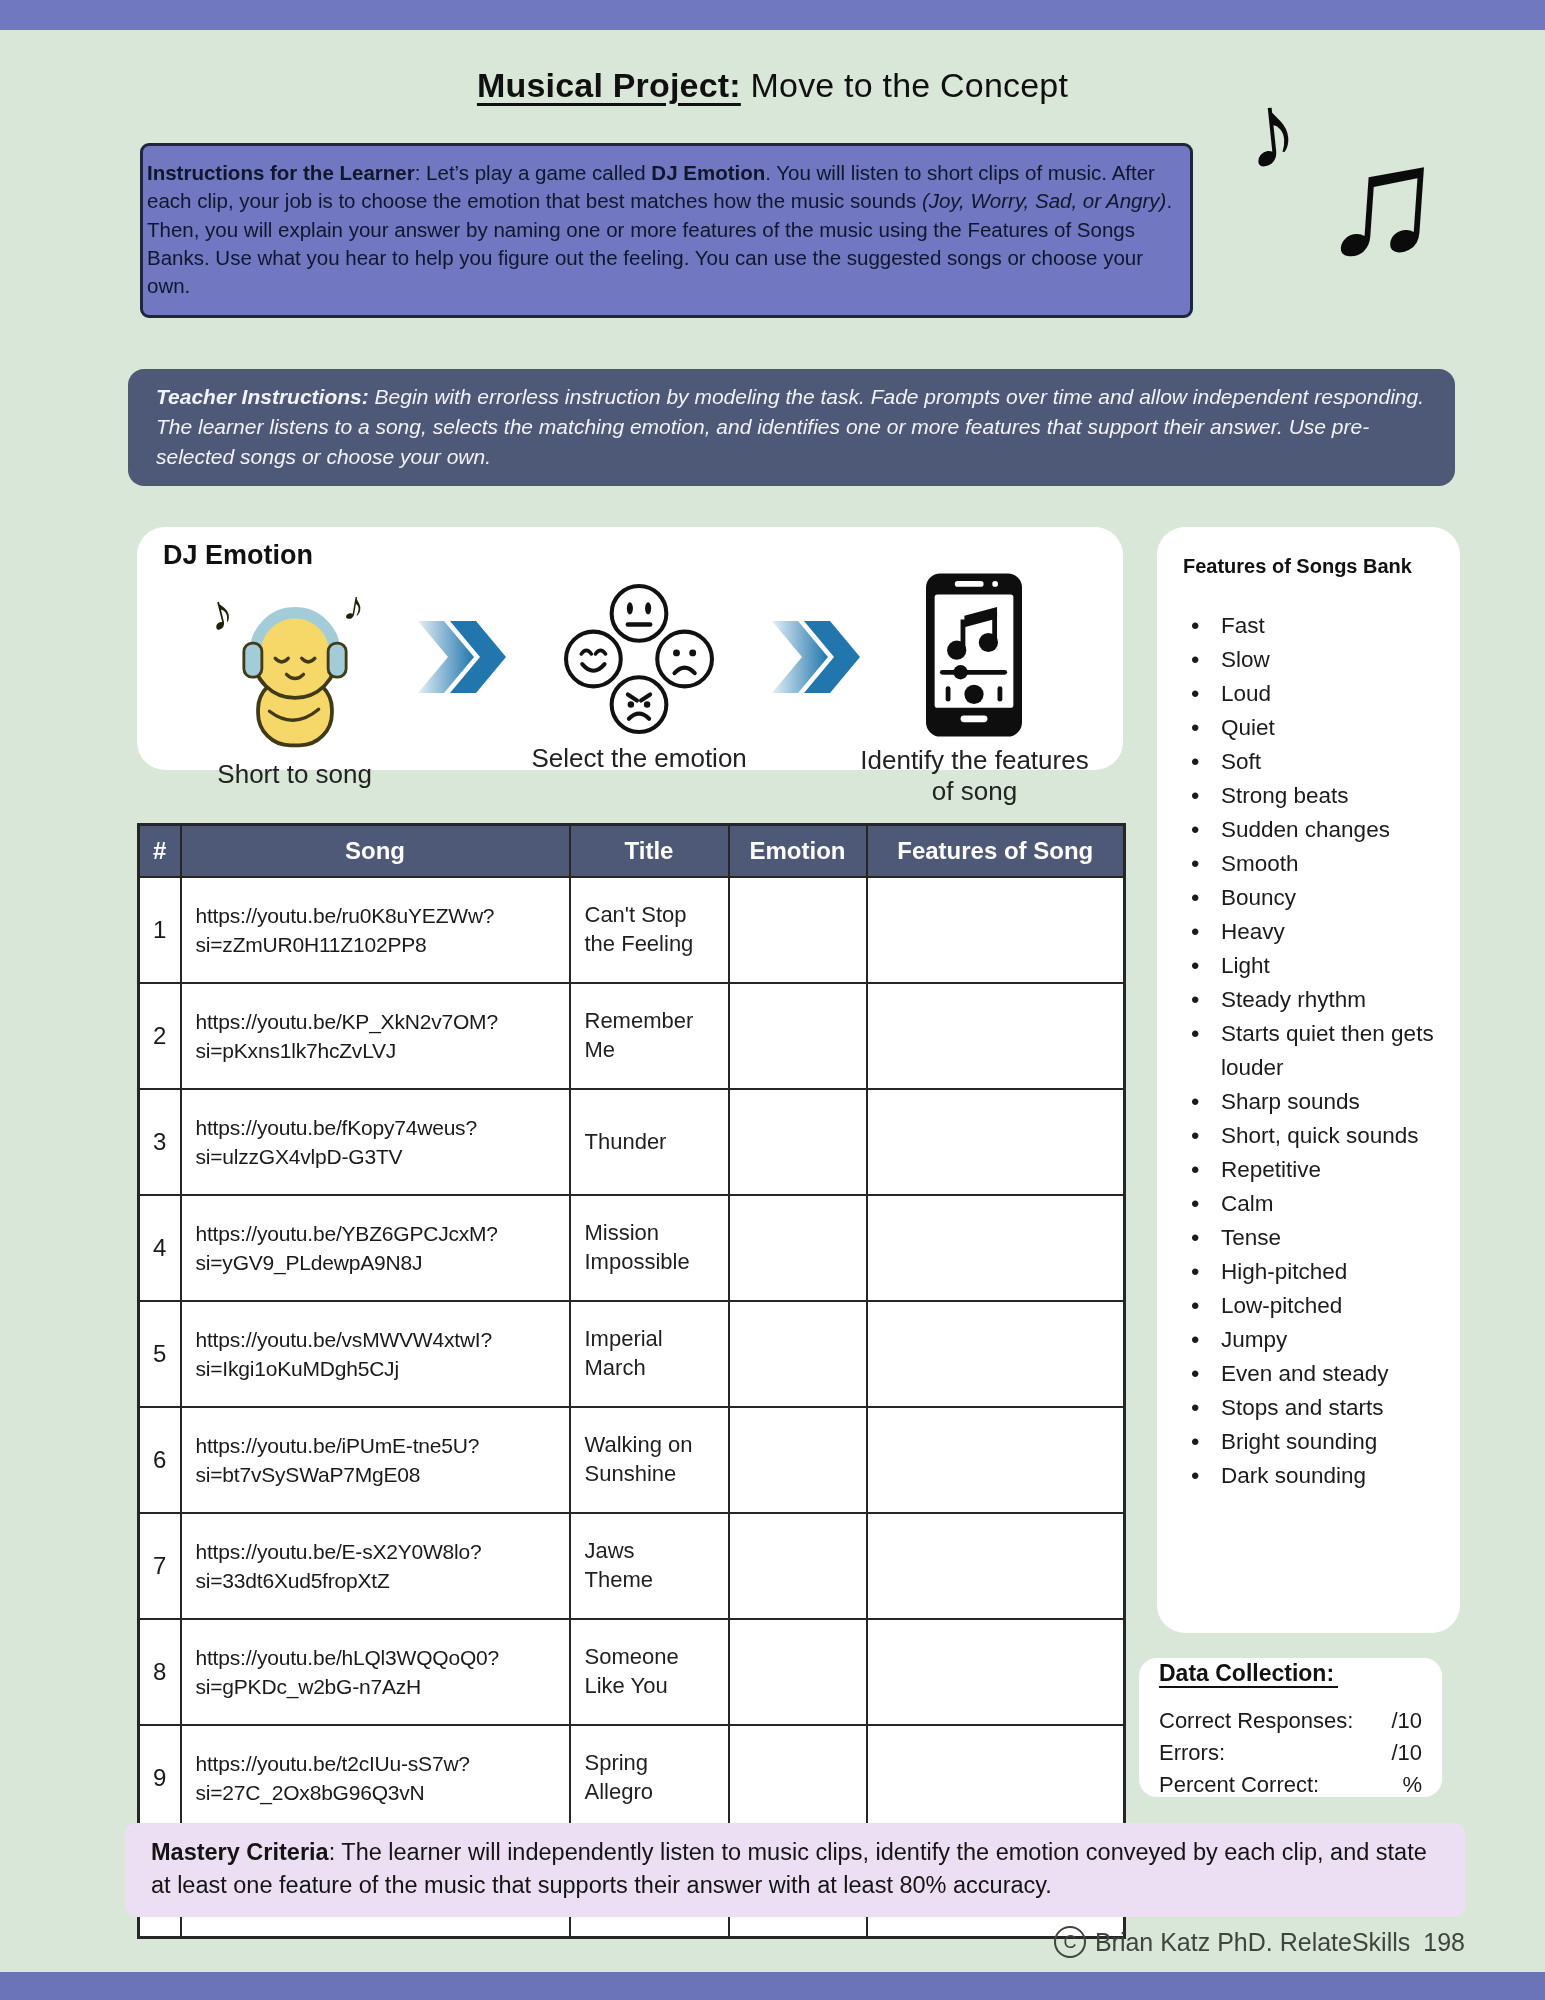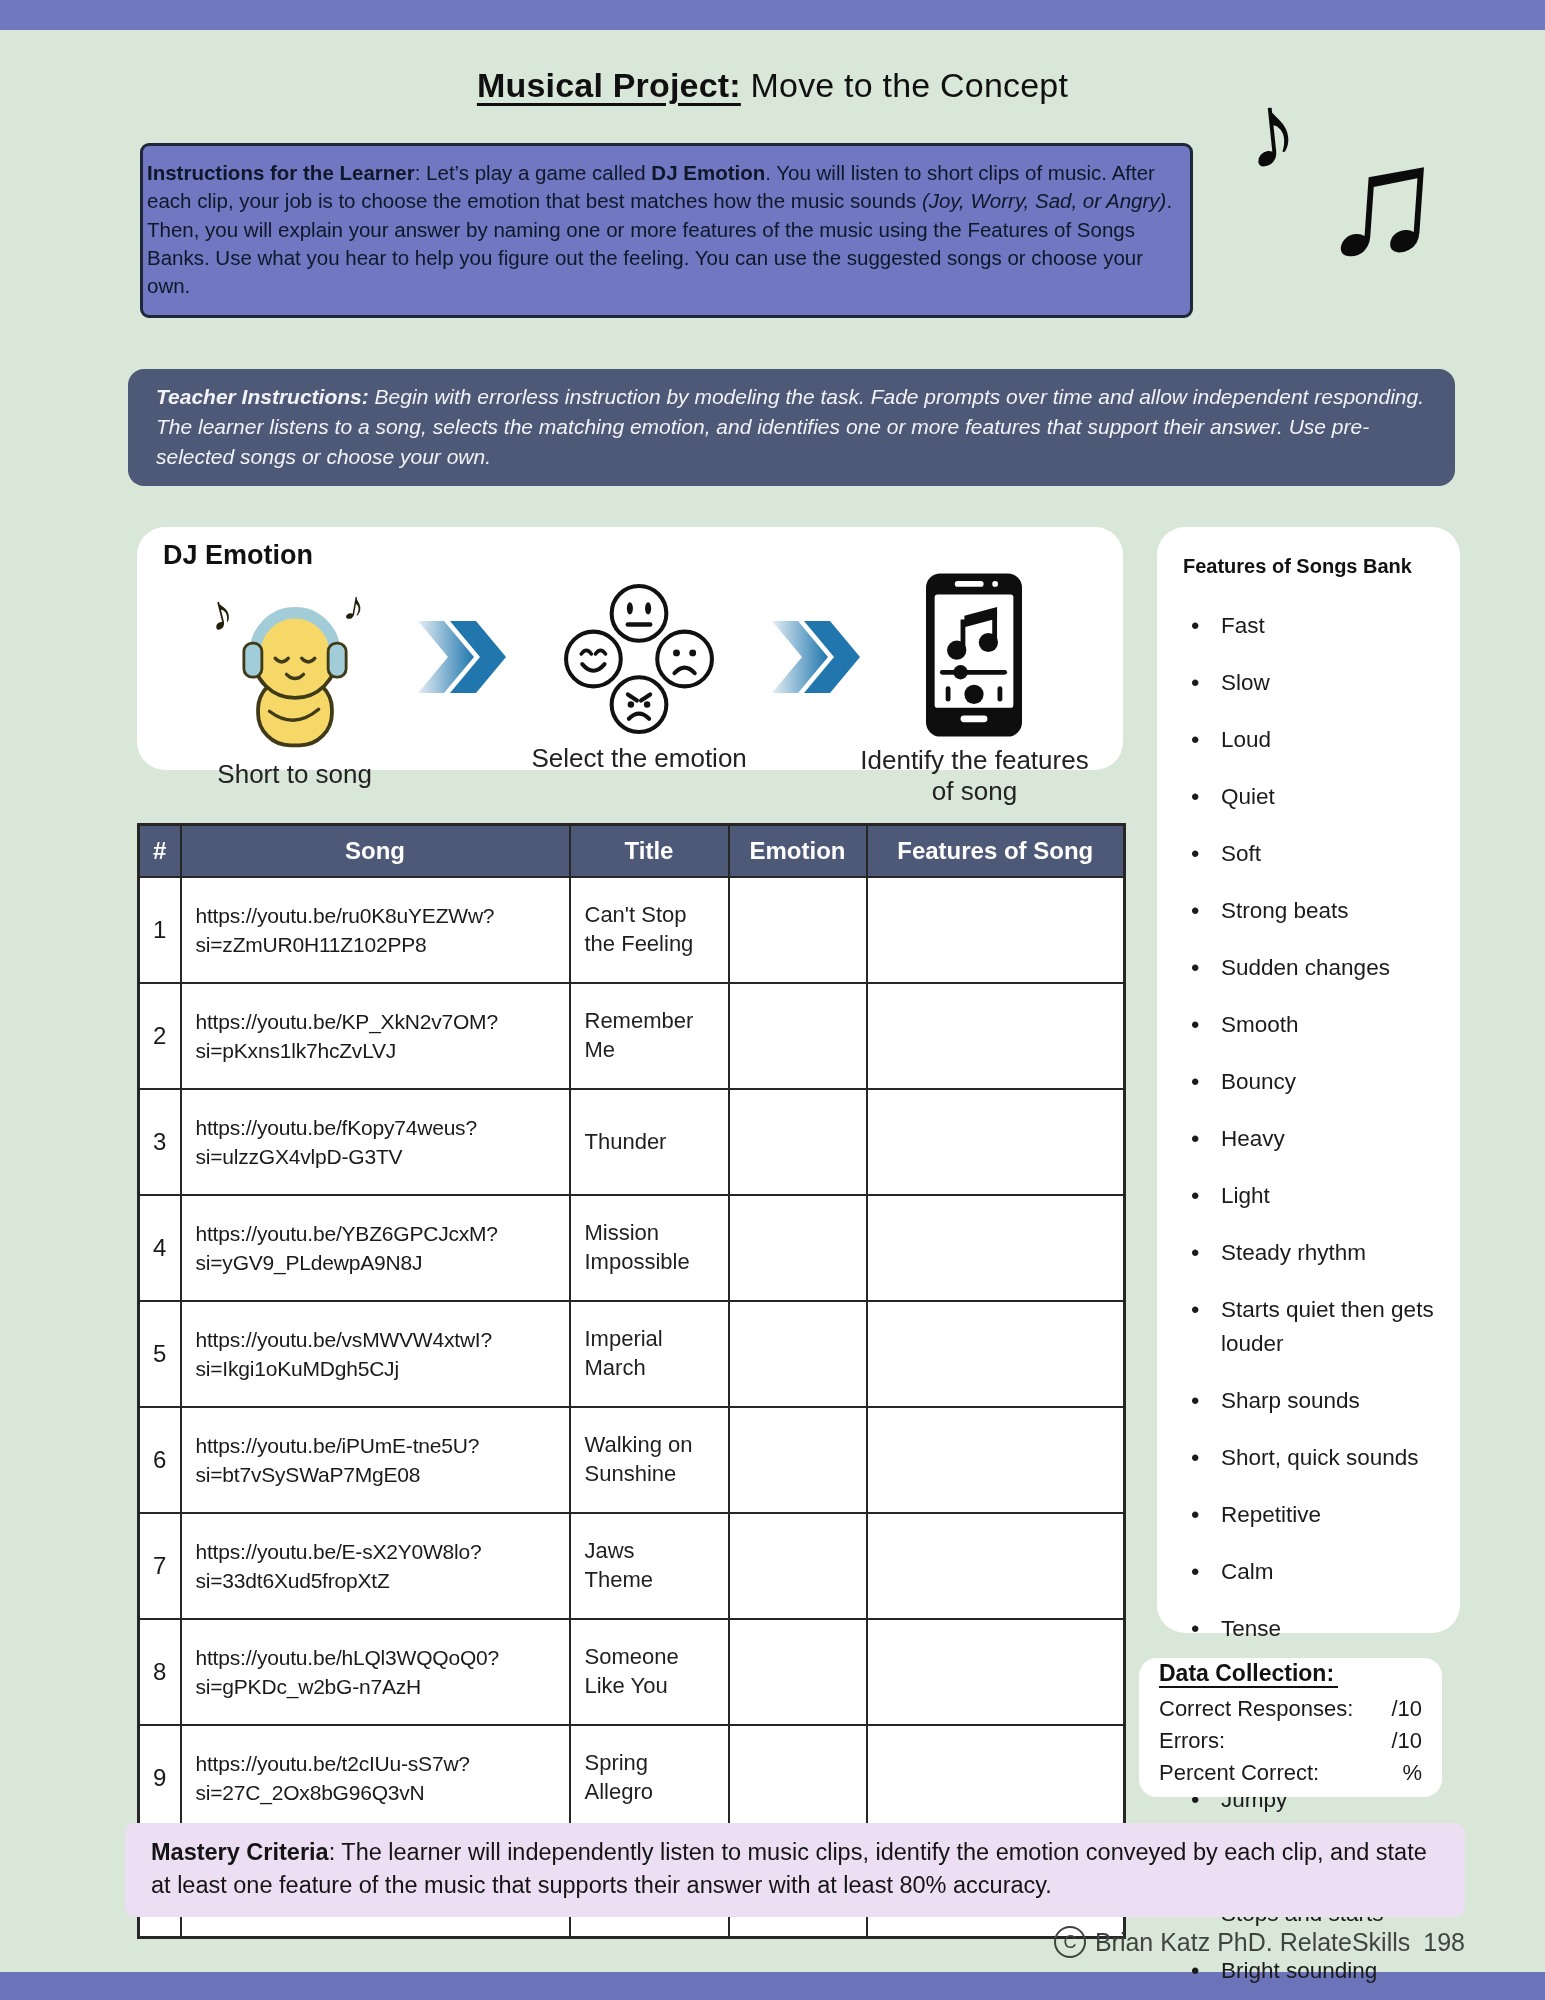--- a/index.html
+++ b/index.html
@@ -28,36 +28,36 @@
   .dj-card{left:137px;top:527px;width:986px;height:243px;padding:13px 26px;}
   .dj-title{font-size:27px;font-weight:bold;color:#111;}
   .steps{display:flex;align-items:flex-start;justify-content:space-between;margin-top:2px;padding:0 8px;}
   .step{display:flex;flex-direction:column;align-items:center;}
   .step-label{font-size:26px;color:#222;text-align:center;line-height:1.18;margin-top:4px;}
   .chev{margin-top:48px;}
 
   .features-card{left:1157px;top:527px;width:303px;height:1106px;padding:26px 26px;}
   .features-title{font-size:20px;font-weight:bold;color:#111;line-height:1.32;}
   .features-list{list-style:none;margin:30px 0 0;padding:0;}
-  .features-list li{position:relative;padding-left:38px;font-size:22.5px;line-height:34px;color:#1b1b1b;margin-top:23px;}
+  .features-list li{position:relative;padding-left:38px;font-size:22.5px;line-height:34px;color:#1b1b1b;}
   .features-list li::before{content:"\2022";position:absolute;left:8px;top:0;font-size:24px;}
 
   .song-table{position:absolute;left:137px;top:823px;width:986px;border-collapse:collapse;
         table-layout:fixed;background:#fff;border:3px solid #262626;}
   .song-table th{background:#4e5877;color:#fff;font-size:24px;font-weight:bold;
         height:48px;border:2px solid #262626;}
   .song-table td{border:2px solid #262626;height:92px;vertical-align:middle;background:#fff;}
   td.c-num{text-align:center;font-size:24px;color:#1a1a1a;}
   td.c-url{font-size:21px;color:#1a1a1a;padding:6px 14px;line-height:1.4;letter-spacing:-0.2px;}
   td.c-title{font-size:22px;color:#1f1f1f;padding:6px 14px;line-height:1.3;}
 
   .data-card{left:1139px;top:1658px;width:303px;height:139px;border-radius:18px;padding:2px 20px;}
   .data-title{font-size:23px;font-weight:bold;color:#111;}
   .data-title span{border-bottom:2.5px solid #111;padding-right:4px;}
-  .data-rows{margin-top:6px;}
+  .data-rows{margin-top:18px;}
   .data-row{display:flex;justify-content:space-between;font-size:22px;color:#1a1a1a;line-height:1.45;}
 
   .mastery-box{position:absolute;left:125px;top:1823px;width:1340px;box-sizing:border-box;
         background:#ecdef3;border-radius:10px;padding:13px 26px 15px;
         font-size:23.5px;line-height:1.4;color:#141414;}
 
   .footer{position:absolute;top:1926px;right:80px;display:flex;align-items:center;gap:9px;
         font-size:25px;color:#3f453c;}
   .copy-circle{width:28px;height:28px;border:2.5px solid #3f453c;border-radius:50%;
         display:inline-flex;align-items:center;justify-content:center;font-size:18px;line-height:1;}

